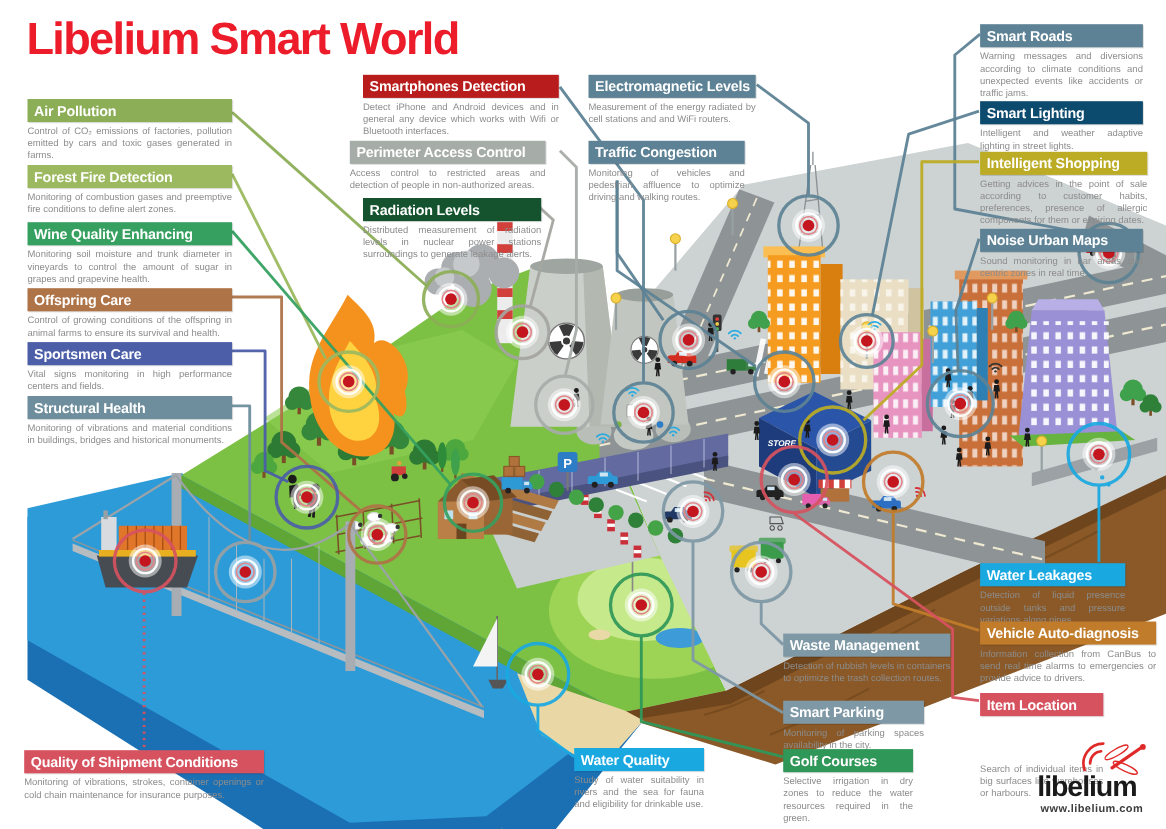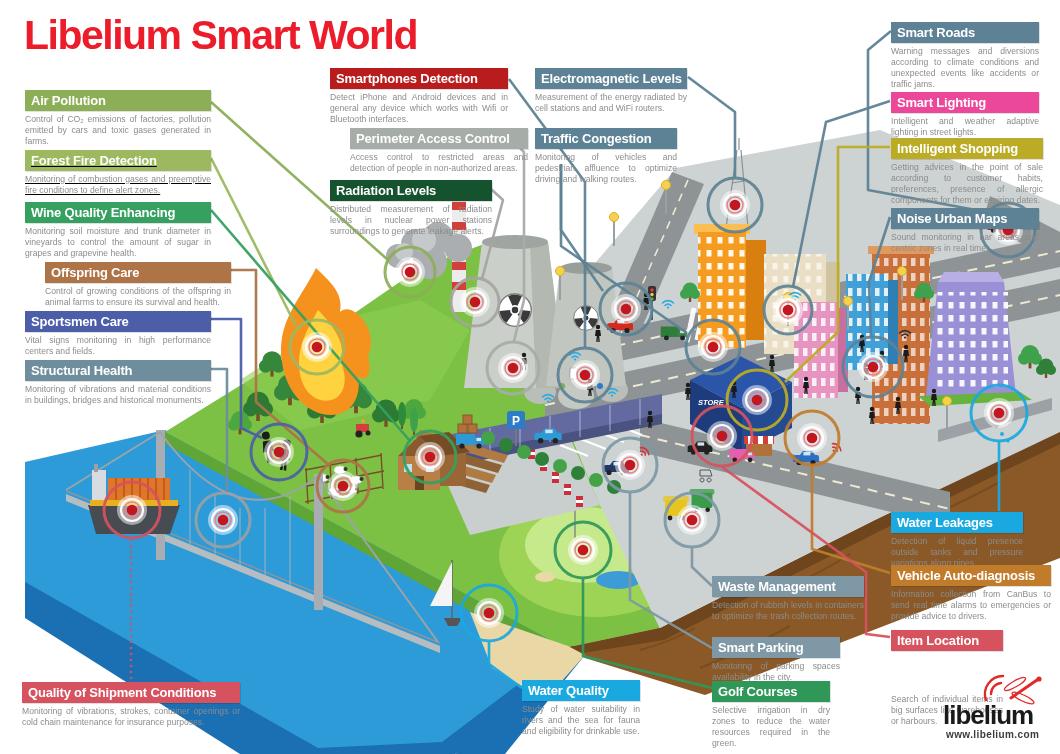--- a/index.html
+++ b/index.html
@@ -663,66 +663,66 @@
       </g>
       <text x="10" y="52" font-size="26" font-weight="bold" fill="#1a1a1a" letter-spacing="-1">libelium</text>
       <text x="13" y="66" font-size="10" font-weight="bold" fill="#3c3c3c" letter-spacing="0.4">www.libelium.com</text>
     </svg>
   </div>
 
 <div class="callout" style="left: 25px; top: 90px; width: 186px;">
       <div class="callout-header" style="background: rgb(140, 174, 87);">Air Pollution</div>
       <div class="callout-desc" style="color: rgb(140, 140, 140);">Control of CO₂ emissions of factories, pollution emitted by cars and toxic gases generated in farms.</div>
     </div>
-    <div class="callout" style="left: 25px; top: 150px; width: 186px; text-decoration: underline;">
+    <div class="callout" style="left: 25px; top: 150px; width: 186px;">
       <div class="callout-header" style="background: rgb(156, 185, 95);">Forest Fire Detection</div>
       <div class="callout-desc" style="color: rgb(140, 140, 140);">Monitoring of combustion gases and preemptive fire conditions to define alert zones.</div>
     </div>
     <div class="callout" style="left: 25px; top: 202px; width: 186px;">
       <div class="callout-header" style="background: rgb(54, 160, 96);">Wine Quality Enhancing</div>
       <div class="callout-desc" style="color: rgb(140, 140, 140);">Monitoring soil moisture and trunk diameter in vineyards to control the amount of sugar in grapes and grapevine health.</div>
     </div>
-    <div class="callout" style="left: 25px; top: 262px; width: 186px; margin-left: 20px;">
+    <div class="callout" style="left: 25px; top: 262px; width: 186px;">
       <div class="callout-header" style="background: rgb(174, 115, 71);">Offspring Care</div>
       <div class="callout-desc" style="color: rgb(140, 140, 140);">Control of growing conditions of the offspring in animal farms to ensure its survival and health.</div>
     </div>
     <div class="callout" style="left: 25px; top: 311px; width: 186px;">
       <div class="callout-header" style="background: rgb(75, 94, 167);">Sportsmen Care</div>
       <div class="callout-desc" style="color: rgb(140, 140, 140);">Vital signs monitoring in high performance centers and fields.</div>
     </div>
     <div class="callout" style="left: 25px; top: 360px; width: 186px;">
       <div class="callout-header" style="background: rgb(110, 142, 157);">Structural Health</div>
       <div class="callout-desc" style="color: rgb(140, 140, 140);">Monitoring of vibrations and material conditions in buildings, bridges and historical monuments.</div>
     </div>
     <div class="callout" style="left: 330px; top: 68px; width: 178px;">
       <div class="callout-header" style="background: #b91c1c;">Smartphones Detection</div>
       <div class="callout-desc" style="color: rgb(140, 140, 140);">Detect iPhone and Android devices and in general any device which works with Wifi or Bluetooth interfaces.</div>
     </div>
-    <div class="callout" style="left: 350px; top: 128px; width: 178px;">
+    <div class="callout" style="left: 318px; top: 128px; width: 178px;">
       <div class="callout-header" style="background: rgb(166, 172, 168);">Perimeter Access Control</div>
       <div class="callout-desc" style="color: rgb(140, 140, 140);">Access control to restricted areas and detection of people in non-authorized areas.</div>
     </div>
     <div class="callout" style="left: 330px; top: 180px; width: 162px;">
       <div class="callout-header" style="background: #14532d;">Radiation Levels</div>
       <div class="callout-desc" style="color: rgb(140, 140, 140);">Distributed measurement of radiation levels in nuclear power stations surroundings to generate leakage alerts.</div>
     </div>
     <div class="callout" style="left: 535px; top: 68px; width: 152px;">
       <div class="callout-header" style="background: rgb(93, 130, 149);">Electromagnetic Levels</div>
       <div class="callout-desc" style="color: rgb(140, 140, 140);">Measurement of the energy radiated by cell stations and and WiFi routers.</div>
     </div>
     <div class="callout" style="left: 535px; top: 128px; width: 142px;">
       <div class="callout-header" style="background: rgb(93, 130, 149);">Traffic Congestion</div>
       <div class="callout-desc" style="color: rgb(140, 140, 140);">Monitoring of vehicles and pedestrian affluence to optimize driving and walking routes.</div>
     </div>
     <div class="callout" style="left: 891px; top: 22px; width: 148px;">
       <div class="callout-header" style="background: rgb(93, 130, 149);">Smart Roads</div>
       <div class="callout-desc" style="color: rgb(140, 140, 140);">Warning messages and diversions according to climate conditions and unexpected events like accidents or traffic jams.</div>
     </div>
     <div class="callout" style="left: 891px; top: 92px; width: 148px;">
-      <div class="callout-header" style="background: #ec4899;">Smart Lighting</div>
+      <div class="callout-header" style="background: #0c4a6e;">Smart Lighting</div>
       <div class="callout-desc" style="color: rgb(140, 140, 140);">Intelligent and weather adaptive lighting in street lights.</div>
     </div>
     <div class="callout" style="left: 891px; top: 138px; width: 152px;">
       <div class="callout-header" style="background: rgb(188, 172, 37);">Intelligent Shopping</div>
       <div class="callout-desc" style="color: rgb(140, 140, 140);">Getting advices in the point of sale according to customer habits, preferences, presence of allergic components for them or expiring dates.</div>
     </div>
     <div class="callout" style="left: 891px; top: 208px; width: 148px;">
       <div class="callout-header" style="background: rgb(93, 130, 149);">Noise Urban Maps</div>
       <div class="callout-desc" style="color: rgb(140, 140, 140);">Sound monitoring in bar areas and centric zones in real time.</div>
     </div>

